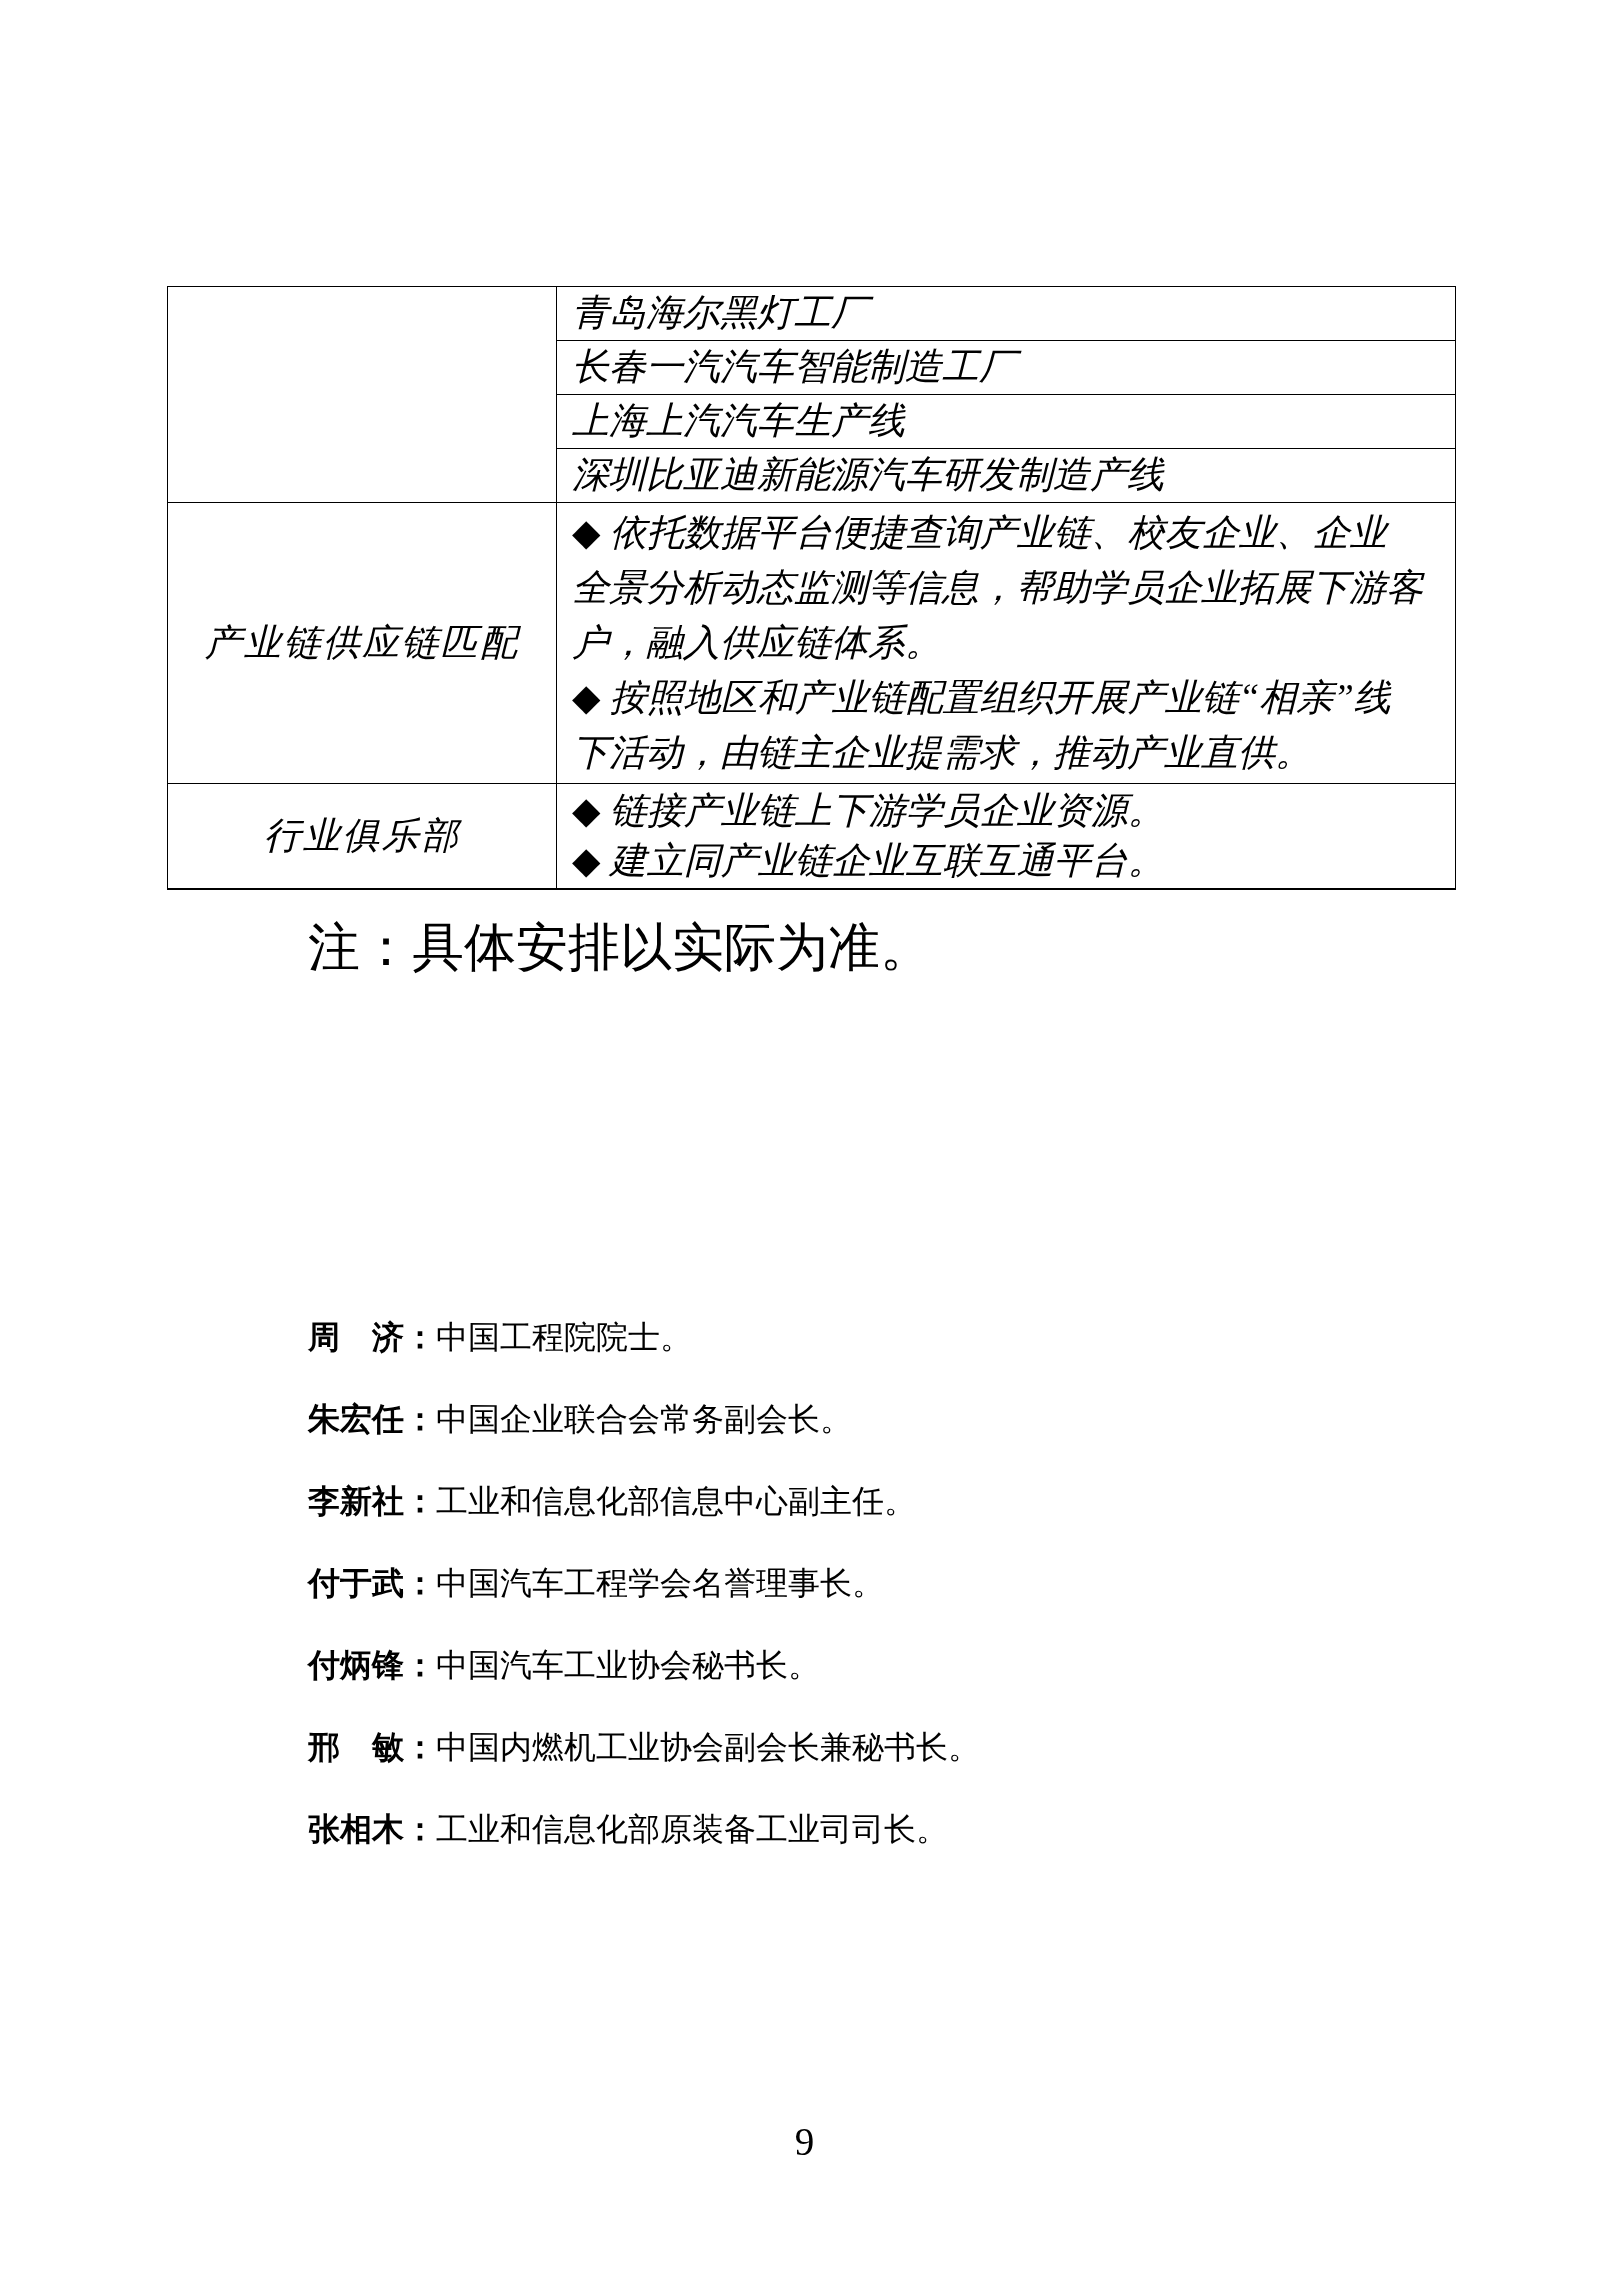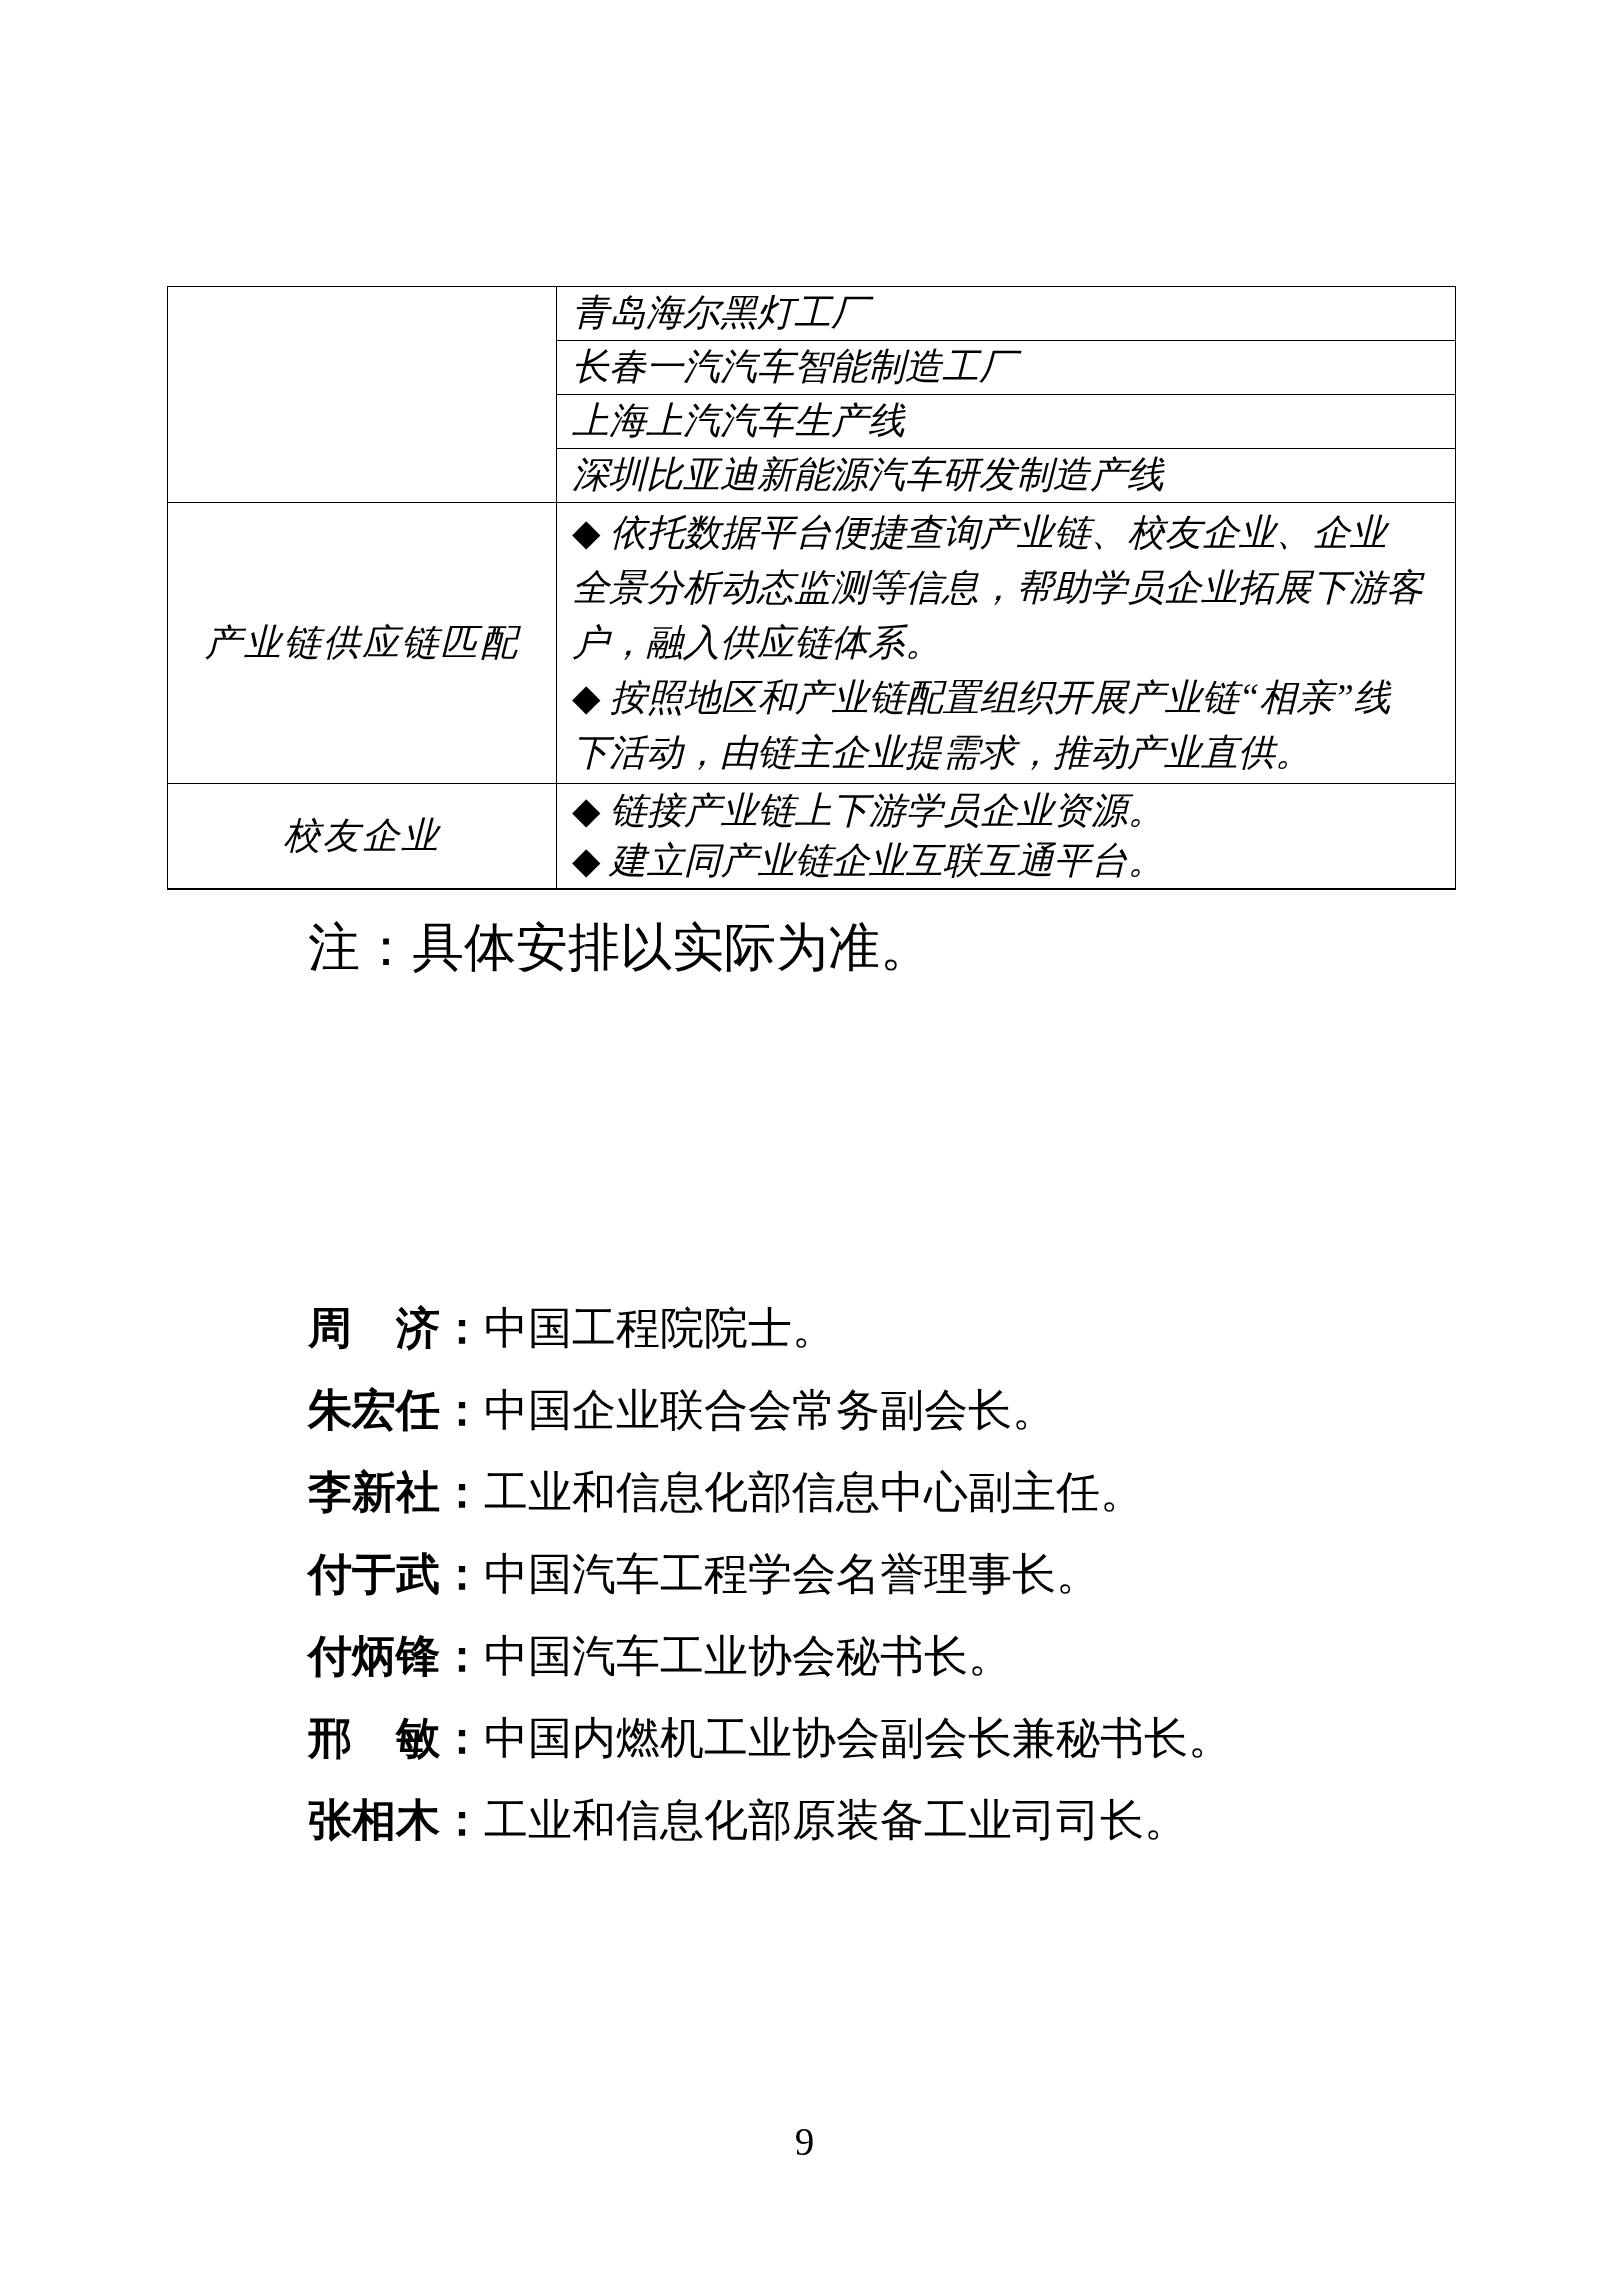--- a/index.html
+++ b/index.html
@@ -57,21 +57,21 @@
     font-weight: 700;
   }
   #intro-paragraph {
     left: 223px; top: 1064px; width: 1240px;
     font-size: 44px; line-height: 79px;
   }
   #intro-paragraph .pline { white-space: nowrap; }
   #intro-paragraph .pline.indent { padding-left: 88px; }
 
   #teacher-list { left: 308px; top: 1301px; }
-  .teacher-row { height: 82px; line-height: 54px; white-space: nowrap; font-size: 44px; }
+  .teacher-row { height: 82px; line-height: 72px; white-space: nowrap; font-size: 32px; }
   .t-name {
     font-family: "Liberation Sans", "DejaVu Sans", sans-serif;
     font-weight: 700;
   }
   .t-desc { font-family: "Liberation Serif", "DejaVu Serif", serif; }
 
   #page-number {
     left: 0; top: 2119px; width: 1609px;
     text-align: center;
     font-size: 39px; line-height: 46px;
@@ -107,21 +107,21 @@
         <div class="match-lines">
           <div>◆ 依托数据平台便捷查询产业链、校友企业、企业</div>
           <div>全景分析动态监测等信息，帮助学员企业拓展下游客</div>
           <div>户，融入供应链体系。</div>
           <div>◆ 按照地区和产业链配置组织开展产业链“相亲”线</div>
           <div>下活动，由链主企业提需求，推动产业直供。</div>
         </div>
       </td>
     </tr>
     <tr class="club-row last-row">
-      <td class="label-cell">校友企业</td>
+      <td class="label-cell">行业俱乐部</td>
       <td class="content-cell">
         <div class="club-lines">
           <div>◆ 链接产业链上下游学员企业资源。</div>
           <div>◆ 建立同产业链企业互联互通平台。</div>
         </div>
       </td>
     </tr>
   </tbody>
     </table>
 

